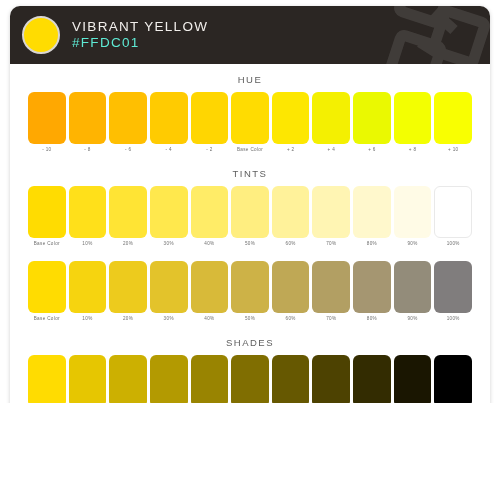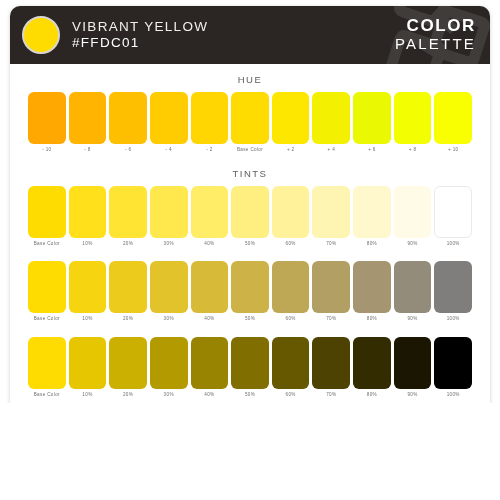--- a/index.html
+++ b/index.html
@@ -71,21 +71,21 @@
     line-height: 1.18;
   }
   .color-name {
     color: #f2efec;
     font-size: 13.5px;
     letter-spacing: 1.3px;
     font-weight: 400;
     white-space: nowrap;
   }
   .color-hex {
-    color: #ffffff;
+    color: #5eead4;
     font-size: 13.5px;
     letter-spacing: 1.3px;
     font-weight: 400;
     white-space: nowrap;
   }
   .brand {
     margin-left: auto;
     position: relative;
     z-index: 2;
     text-align: right;
@@ -166,24 +166,20 @@
         </g>
       </svg>
 
       <div class="swatch-circle" style="background: rgb(255, 220, 1);"></div>
 
       <div class="title-block">
         <div class="color-name">VIBRANT YELLOW</div>
         <div class="color-hex">#FFDC01</div>
       </div>
 
-      <div class="brand">
-        <div class="brand-top">COLOR</div>
-        <div class="brand-bottom">PALETTE</div>
-      </div>
     </div>
 
     <div class="body" id="palette-body">
         <div class="section">
           <div class="section-title">HUE</div>
           <div class="row">
             <div class="cell">
               <div class="chip" style="background: rgb(255, 168, 1);"></div>
               <div class="chip-label">- 10</div>
             </div>
@@ -320,20 +316,21 @@
               <div class="chip" style="background: rgb(147, 140, 122);"></div>
               <div class="chip-label">90%</div>
             </div>
             <div class="cell">
               <div class="chip" style="background: rgb(128, 125, 125);"></div>
               <div class="chip-label">100%</div>
             </div>
           </div>
         </div>
         <div class="section">
+          <div class="section-title">SHADES</div>
           <div class="row">
             <div class="cell">
               <div class="chip" style="background: rgb(255, 220, 1);"></div>
               <div class="chip-label">Base Color</div>
             </div>
             <div class="cell">
               <div class="chip" style="background: rgb(230, 198, 1);"></div>
               <div class="chip-label">10%</div>
             </div>
             <div class="cell">

